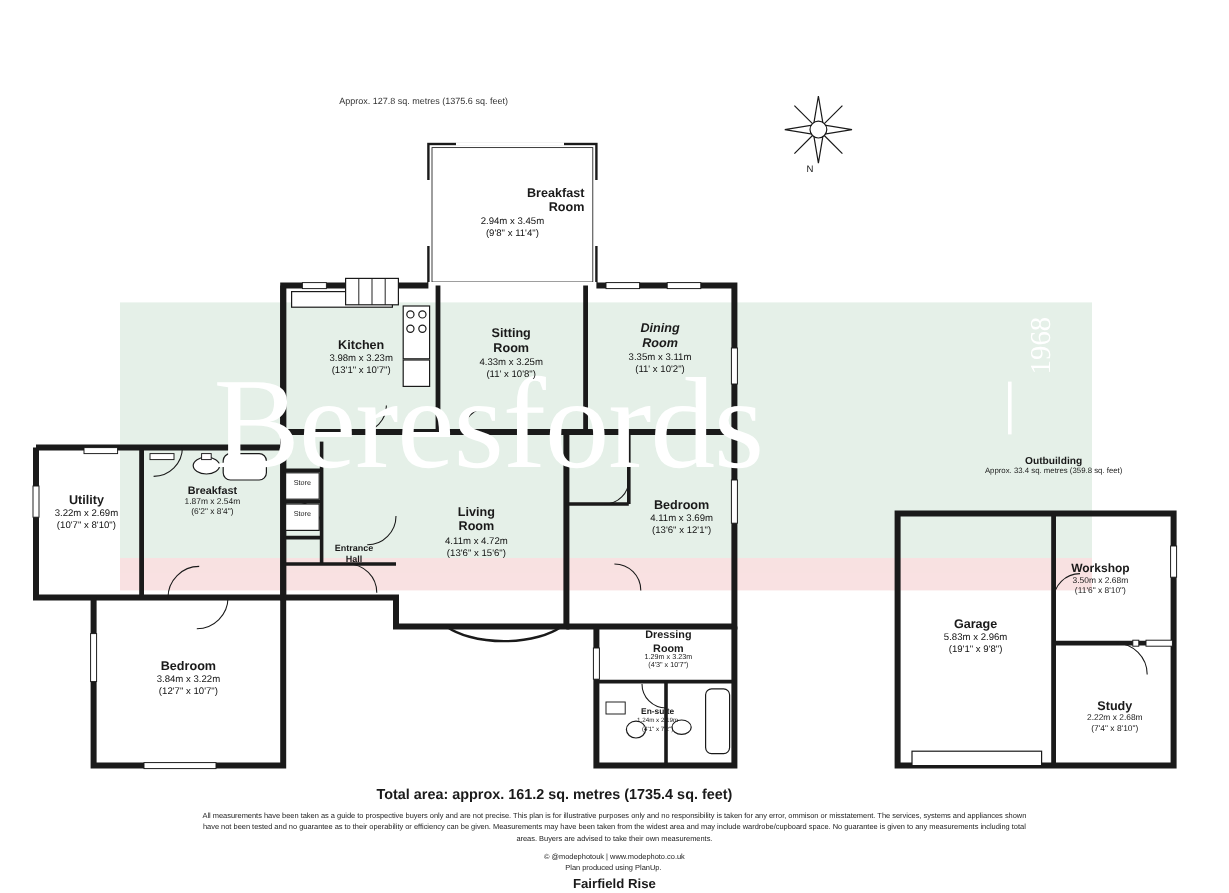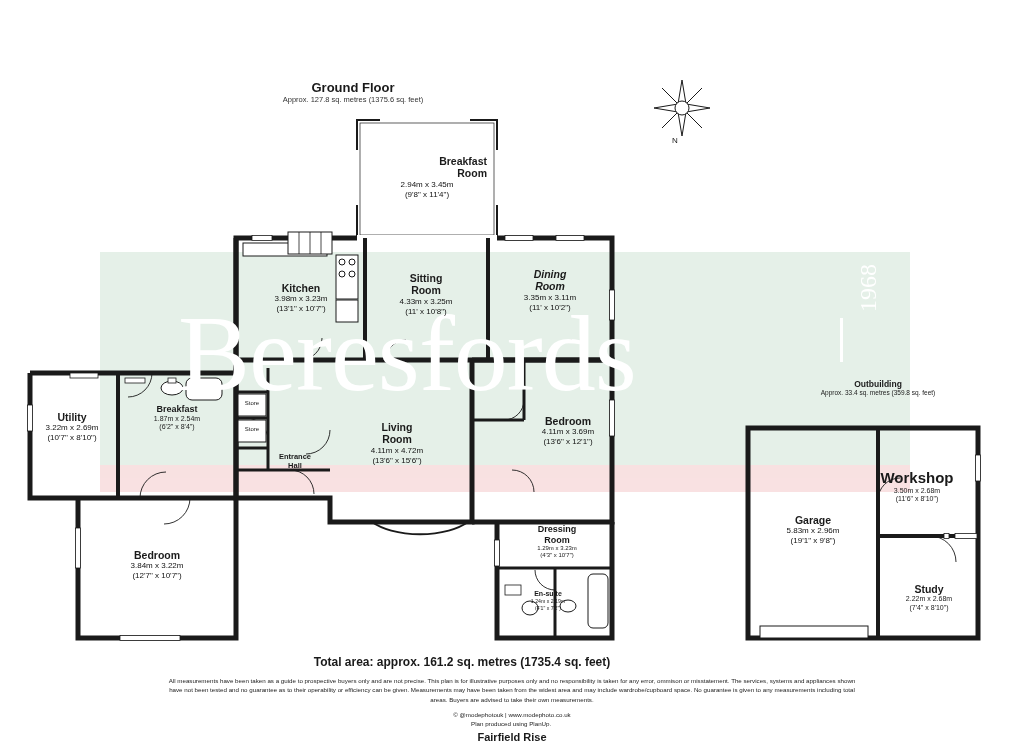--- a/index.html
+++ b/index.html
@@ -203,21 +203,20 @@
       <path d="M4 32 L28 28 L32 32 L28 36 Z" fill="#fff"></path>
       <path d="M60 32 L36 28 L32 32 L36 36 Z" fill="#fff"></path>
       <path d="M12 12 L30 30 M52 12 L34 30 M12 52 L30 34 M52 52 L34 34"></path>
       <circle cx="32" cy="32" r="7" fill="#fff"></circle>
     </g>
   </svg>
   <div class="n-label">N</div>
 </div>
 
 <div class="abs ctr" style="left:247px;top:80px;width:212px;">
-  <div class="floor-title">Ground Floor</div>
   <div class="floor-sub">Approx. 127.8 sq. metres (1375.6 sq. feet)</div>
 </div>
 
 <div class="abs ctr" style="left:780px;top:379px;width:196px;">
   <div class="label-small-bold">Outbuilding</div>
   <div class="tiny" style="font-size:6.5px;">Approx. 33.4 sq. metres (359.8 sq. feet)</div>
 </div>
 
 <div class="abs ctr" style="left:367px;top:155px;width:120px;">
   <div class="room-name" style="white-space:pre-line;text-align:right;">Breakfast
@@ -284,21 +283,21 @@
   <div class="tiny">(4'3" x 10'7")</div>
 </div>
 
 <div class="abs ctr" style="left:510px;top:590px;width:76px;">
   <div class="room-small" style="font-weight:bold;">En-suite</div>
   <div class="tiny" style="font-size:5.2px;">1.24m x 2.19m</div>
   <div class="tiny" style="font-size:5.2px;">(4'1" x 7'2")</div>
 </div>
 
 <div class="abs ctr" style="left:858px;top:469px;width:118px;">
-  <div class="room-name" style="font-size:15px;white-space:pre-line;">Workshop</div>
+  <div class="room-name" style="font-size:10px;white-space:pre-line;">Workshop</div>
   <div class="room-small">3.50m x 2.68m</div>
   <div class="room-small">(11'6" x 8'10")</div>
 </div>
 
 <div class="abs ctr" style="left:752px;top:514px;width:122px;">
   <div class="room-name" style="white-space:pre-line;">Garage</div>
   <div class="room-dim">5.83m x 2.96m</div>
   <div class="room-dim">(19'1" x 9'8")</div>
 </div>
 

